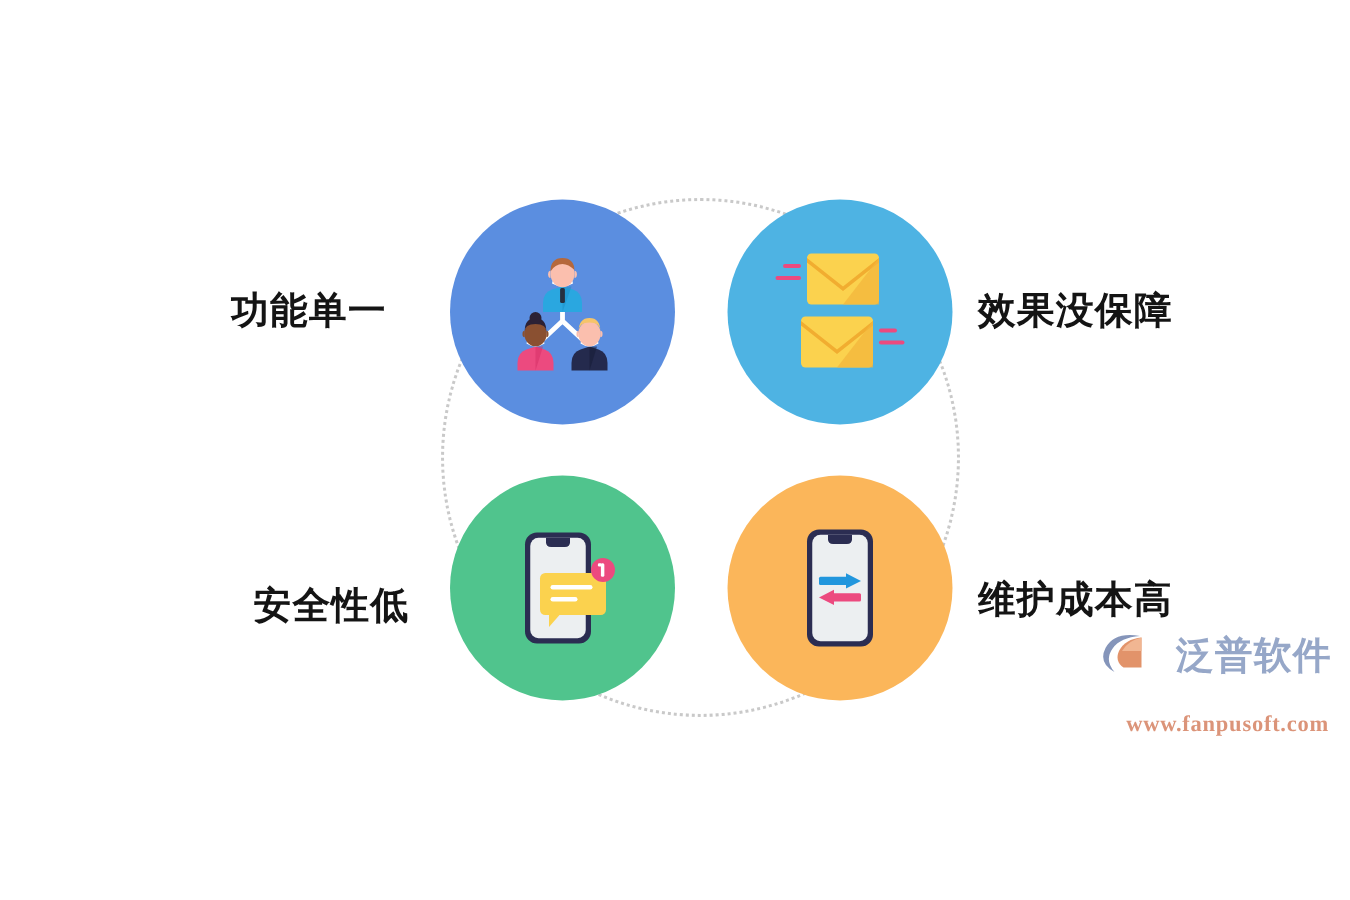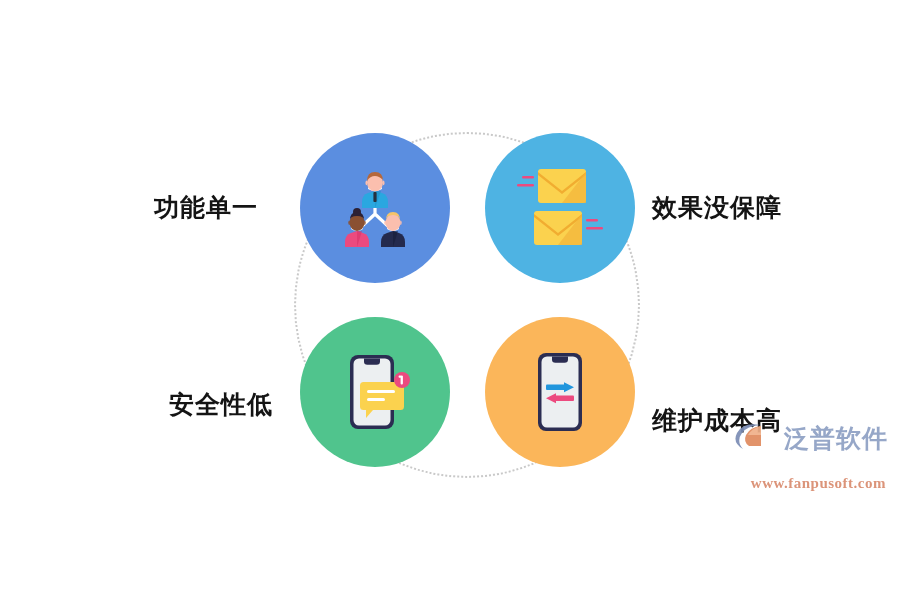--- a/index.html
+++ b/index.html
@@ -62,21 +62,21 @@
     letter-spacing: 1px;
     white-space: nowrap;
     line-height: 1;
   }
   .label-left  { text-align: right; }
   .label-right { text-align: center; }
 
   .label-tl { left: 0px;   top: 195px; width: 258px; }
   .label-tr { left: 652px; top: 195px; }
   .label-bl { left: 0px;   top: 392px; width: 262px; padding-left: 11px; }
-  .label-br { left: 652px; top: 408px; }
+  .label-br { left: 652px; top: 388px; }
 
   
   .watermark {
     position: absolute;
     right: 12px;
     bottom: 8px;
     display: flex;
     flex-direction: column;
     align-items: flex-end;
     opacity: 0.92;

